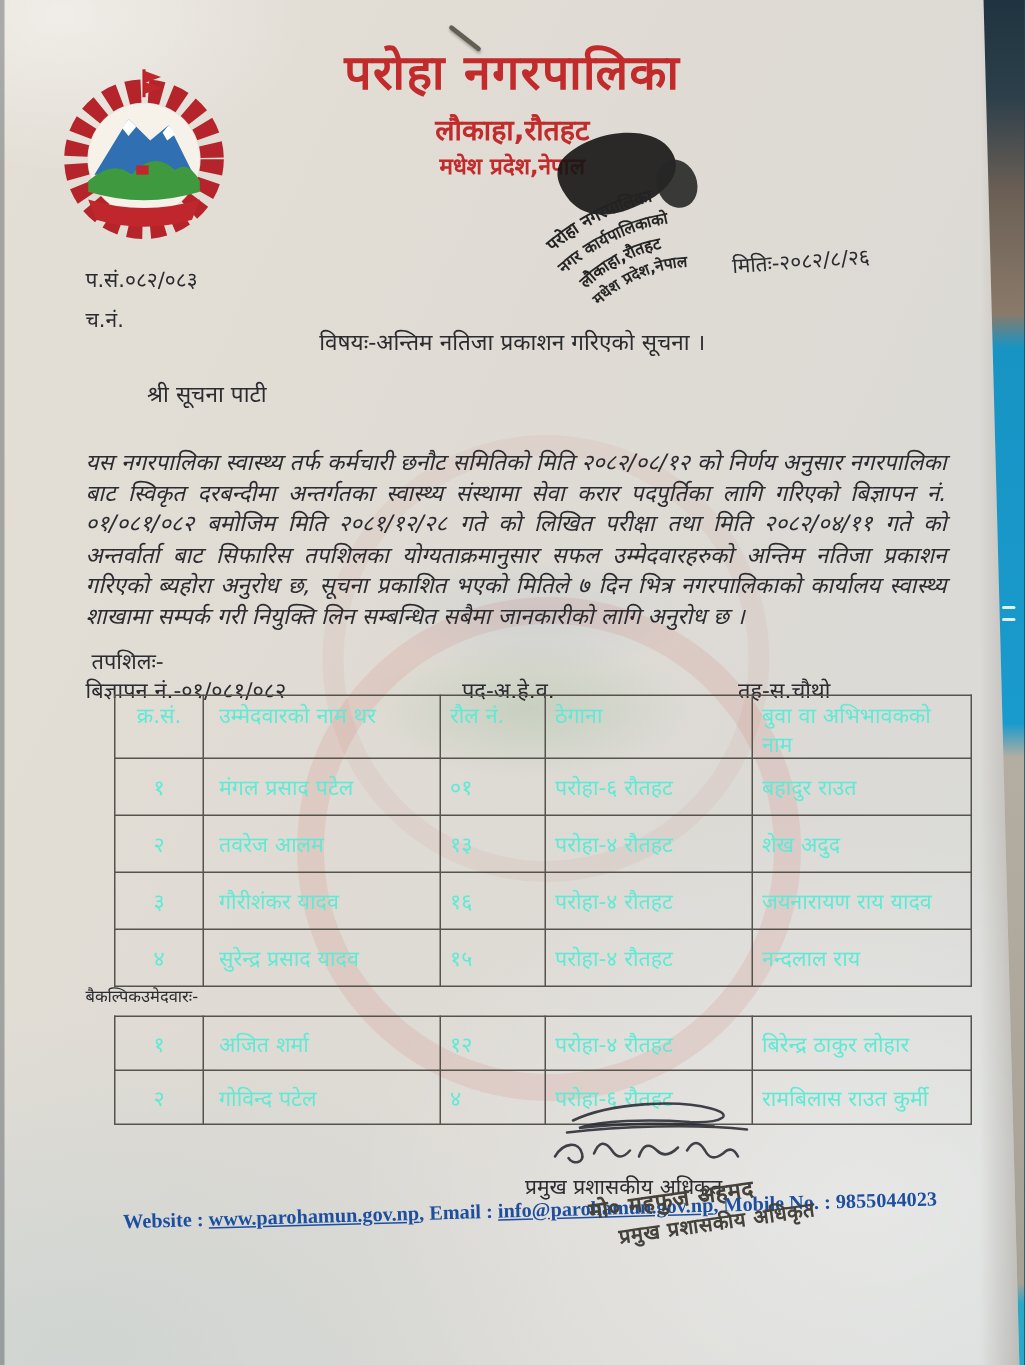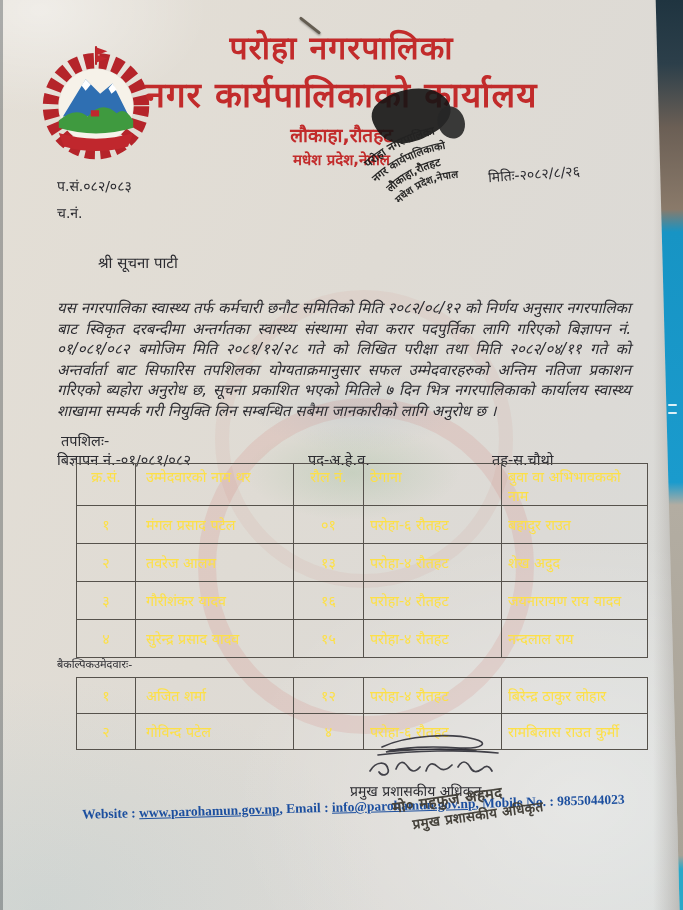--- a/index.html
+++ b/index.html
@@ -64,30 +64,30 @@
   .chno{left:57px;top:203px;font-size:14px;}
   .date{left:488px;top:164px;font-size:14px;transform:rotate(-4deg);}
   .subject{left:0;top:217px;width:683px;text-align:center;font-size:15px;}
   .addressee{left:57px;top:254px;font-size:15px;line-height:19px;margin-left:41px;}
   .bodytext{left:57px;top:298px;width:574px;font-size:15px;line-height:20.6px;text-align:justify;font-style:italic;}
   .tapashil{left:61px;top:430px;font-size:14.5px;}
   .adv1{left:57px;top:449px;font-size:14.5px;}
   .adv2{left:308px;top:449px;font-size:14.5px;}
   .adv3{left:492px;top:449px;font-size:14.5px;text-align:right;}
   table{border-collapse:collapse;position:absolute;left:76px;width:572px;
-    font-size:14.3px;color:#fde047;table-layout:fixed;}
+    font-size:14.3px;color:#5eead4;table-layout:fixed;}
   .main-table{top:463px;}
   .alt-table{top:677px;}
   th,td{border:1.2px solid #56524c;padding:0 6px;}
   th{font-weight:normal;text-align:left;vertical-align:top;height:33px;padding-top:3px;}
   .main-table td{height:37px;}
   .alt-table td{height:35px;}
   th:nth-child(1),td:nth-child(1){width:46px;text-align:center;}
   th:nth-child(2),td:nth-child(2){width:141px;padding-left:10px;}
-  th:nth-child(3),td:nth-child(3){width:57px;text-align:center;}
+  th:nth-child(3),td:nth-child(3){width:57px;}
   th:nth-child(4),td:nth-child(4){width:125px;}
   th:nth-child(5),td:nth-child(5){}
   .altlabel{left:57px;top:656px;font-size:11px;}
   .sig-svg{position:absolute;left:352px;top:733px;width:170px;height:50px;}
   .sig-title{left:350px;top:781px;font-size:14px;}
   .stamp-line{font-weight:bold;color:#45423b;transform:rotate(-8deg);letter-spacing:.3px;z-index:5;}
   .stamp1{left:392px;top:789px;font-size:15px;}
   .stamp2{left:412px;top:806px;font-size:13.5px;}
   .footer{
     left:82px;top:799px;width:560px;transform:rotate(-1.6deg);
@@ -124,21 +124,20 @@
     <path d="M24 78 Q40 64 52 74 Q66 58 80 71 Q88 64 96 78 L96 85 Q60 96 24 85 Z" fill="#3f9a3f"></path>
     <rect x="55" y="68" width="8" height="6" fill="#c0272d"></rect>
     <path d="M24 90 Q60 101 96 90 L91 103 Q60 112 29 103 Z" fill="#c0272d"></path>
     <path d="M60 6 L60 24" stroke="#b5242a" stroke-width="2"></path>
     <path d="M60 7 L71 11 L60 15 Z" fill="#c0272d"></path>
     <path d="M60 14 L71 18 L60 22 Z" fill="#c0272d"></path>
   </svg>
 
   <div class="header">
     <div class="title1">परोहा नगरपालिका</div>
-    <div class="title2">नगर कार्यपालिकाको कार्यालय</div>
     <div class="sub1">लौकाहा,रौतहट</div>
     <div class="sub2">मधेश प्रदेश,नेपाल</div>
   </div>
 
   <svg class="seal" viewBox="0 0 130 112">
     <g transform="rotate(-6 65 55)">
       <path d="M38 6 C60 -6 98 2 106 22 C112 38 98 48 80 50 C56 54 40 47 34 33 C30 21 30 12 38 6 Z" fill="#141414" opacity="0.96"></path>
       <ellipse cx="103" cy="46" rx="13" ry="16" fill="#1a1a1a" opacity="0.9"></ellipse>
       <path id="sa1" d="M12 60 Q65 40 118 60" fill="none"></path>
       <path id="sa2" d="M14 76 Q65 56 116 76" fill="none"></path>
@@ -156,20 +155,21 @@
       <text font-size="10" font-weight="bold" fill="#1a1a1a" font-family="DejaVu Sans, sans-serif">
         <textPath href="#sa4">मधेश प्रदेश,नेपाल</textPath>
       </text>
     </g>
   </svg>
 
   <div class="abs refno">प.सं.०८२/०८३</div>
   <div class="abs date">मितिः-२०८२/८/२६</div>
   <div class="abs chno">च.नं.</div>
 
+  <div class="abs subject">विषयः-अन्तिम नतिजा प्रकाशन गरिएको सूचना ।</div>
 
   <div class="abs addressee">
     <div>श्री सूचना पाटी</div>
   </div>
 
   <div class="abs bodytext">यस नगरपालिका स्वास्थ्य तर्फ कर्मचारी छनौट समितिको मिति २०८२/०८/१२ को निर्णय अनुसार नगरपालिका बाट स्विकृत दरबन्दीमा अन्तर्गतका स्वास्थ्य संस्थामा सेवा करार पदपुर्तिका लागि गरिएको बिज्ञापन नं. ०१/०८१/०८२ बमोजिम मिति २०८१/१२/२८ गते को लिखित परीक्षा तथा मिति २०८२/०४/११ गते को अन्तर्वार्ता बाट सिफारिस तपशिलका योग्यताक्रमानुसार सफल उम्मेदवारहरुको अन्तिम नतिजा प्रकाशन गरिएको ब्यहोरा अनुरोध छ, सूचना प्रकाशित भएको मितिले ७ दिन भित्र नगरपालिकाको कार्यालय स्वास्थ्य शाखामा सम्पर्क गरी नियुक्ति लिन सम्बन्धित सबैमा जानकारीको लागि अनुरोध छ ।</div>
 
   <div class="abs tapashil">तपशिलः-</div>
   <div class="abs adv1">बिज्ञापन नं.-०१/०८१/०८२</div>
   <div class="abs adv2">पद-अ.हे.व.</div>

